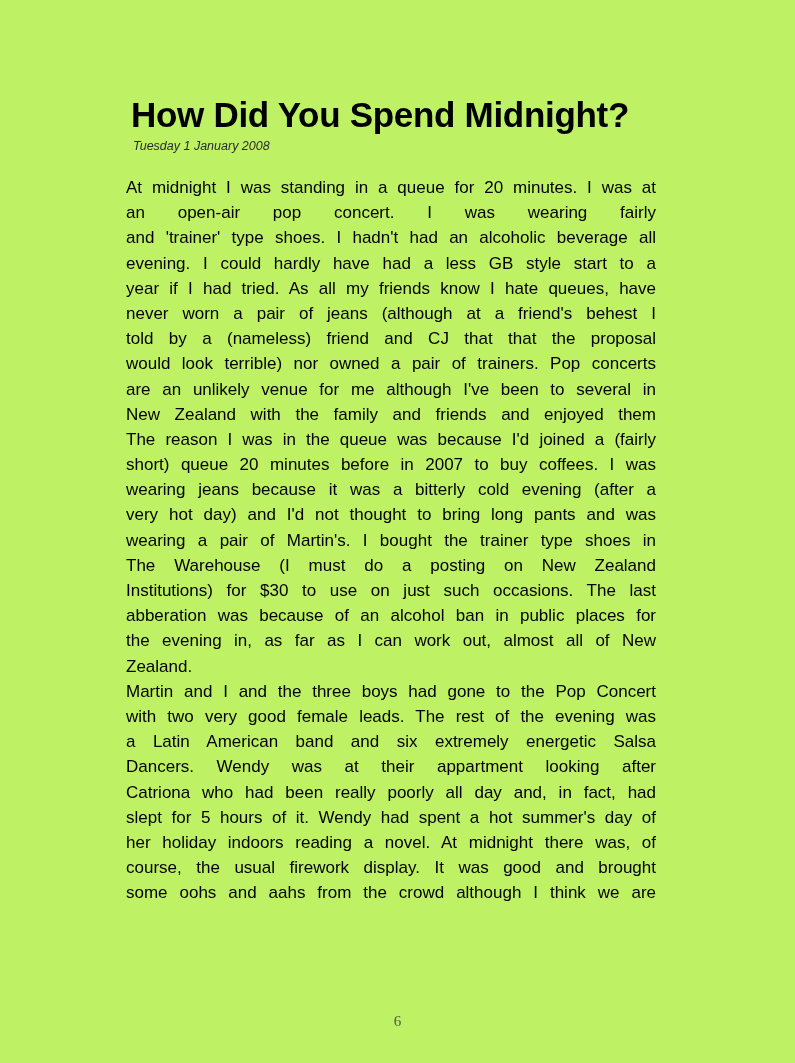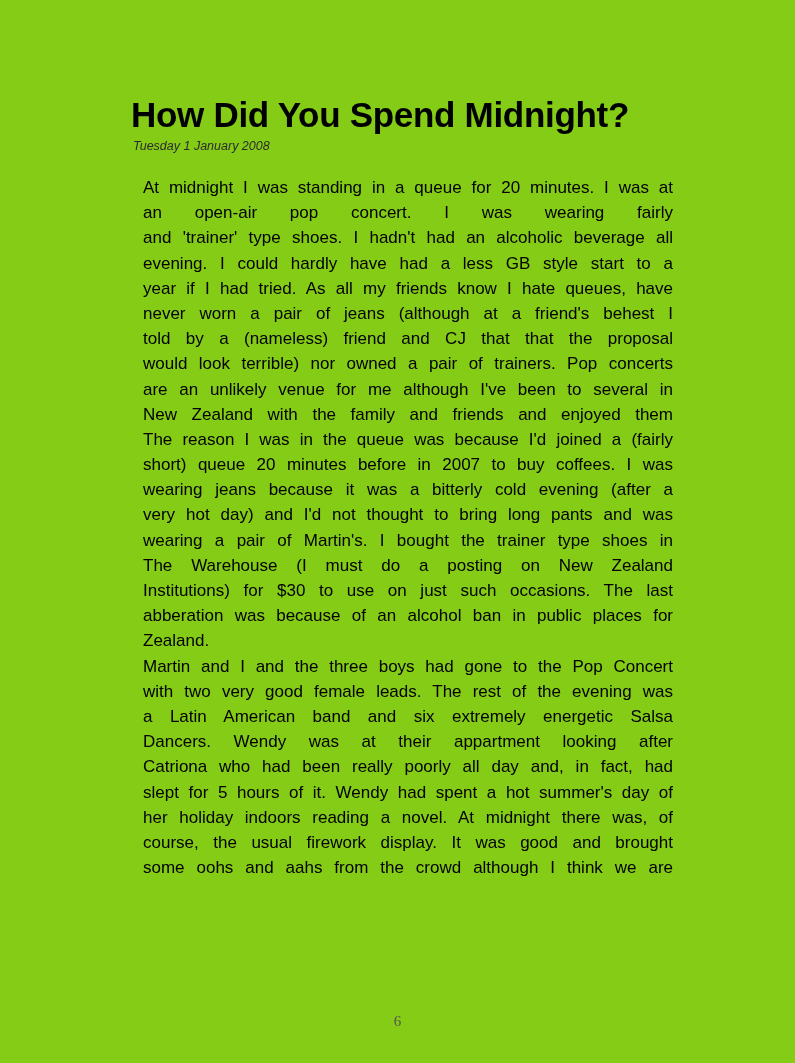--- a/index.html
+++ b/index.html
@@ -4,21 +4,21 @@
 <style>
   html, body {
     margin: 0;
     padding: 0;
     background: #ffffff;
   }
   .page {
     position: relative;
     width: 795px;
     height: 1063px;
-    background: #84cc16;
+    background: #bef264;
     overflow: hidden;
     font-family: "Liberation Sans", sans-serif;
     color: #000000;
   }
   .title {
     position: absolute;
     left: 131px;
     top: 96px;
     margin: 0;
     font-size: 35px;
@@ -32,21 +32,21 @@
     position: absolute;
     left: 133px;
     top: 139px;
     font-size: 12.5px;
     font-style: italic;
     color: #2b2b2b;
     white-space: nowrap;
   }
   .body-text {
     position: absolute;
-    left: 143px;
+    left: 126px;
     top: 175px;
     width: 530px;
     font-size: 17px;
     line-height: 25.2px;
     color: #000000;
   }
   .line {
     height: 25.2px;
     overflow: hidden;
     text-align: justify;
@@ -83,20 +83,21 @@
       <div class="line j">are an unlikely venue for me although I've been to several in</div>
       <div class="line j">New Zealand with the family and friends and enjoyed them</div>
       <div class="line j">The reason I was in the queue was because I'd joined a (fairly</div>
       <div class="line j">short) queue 20 minutes before in 2007 to buy coffees. I was</div>
       <div class="line j">wearing jeans because it was a bitterly cold evening (after a</div>
       <div class="line j">very hot day) and I'd not thought to bring long pants and was</div>
       <div class="line j">wearing a pair of Martin's. I bought the trainer type shoes in</div>
       <div class="line j">The Warehouse (I must do a posting on New Zealand</div>
       <div class="line j">Institutions) for $30 to use on just such occasions. The last</div>
       <div class="line j">abberation was because of an alcohol ban in public places for</div>
+      <div class="line j">the evening in, as far as I can work out, almost all of New</div>
       <div class="line">Zealand.</div>
       <div class="line j">Martin and I and the three boys had gone to the Pop Concert</div>
       <div class="line j">with two very good female leads. The rest of the evening was</div>
       <div class="line j">a Latin American band and six extremely energetic Salsa</div>
       <div class="line j">Dancers. Wendy was at their appartment looking after</div>
       <div class="line j">Catriona who had been really poorly all day and, in fact, had</div>
       <div class="line j">slept for 5 hours of it. Wendy had spent a hot summer's day of</div>
       <div class="line j">her holiday indoors reading a novel. At midnight there was, of</div>
       <div class="line j">course, the usual firework display. It was good and brought</div>
       <div class="line j">some oohs and aahs from the crowd although I think we are</div>

